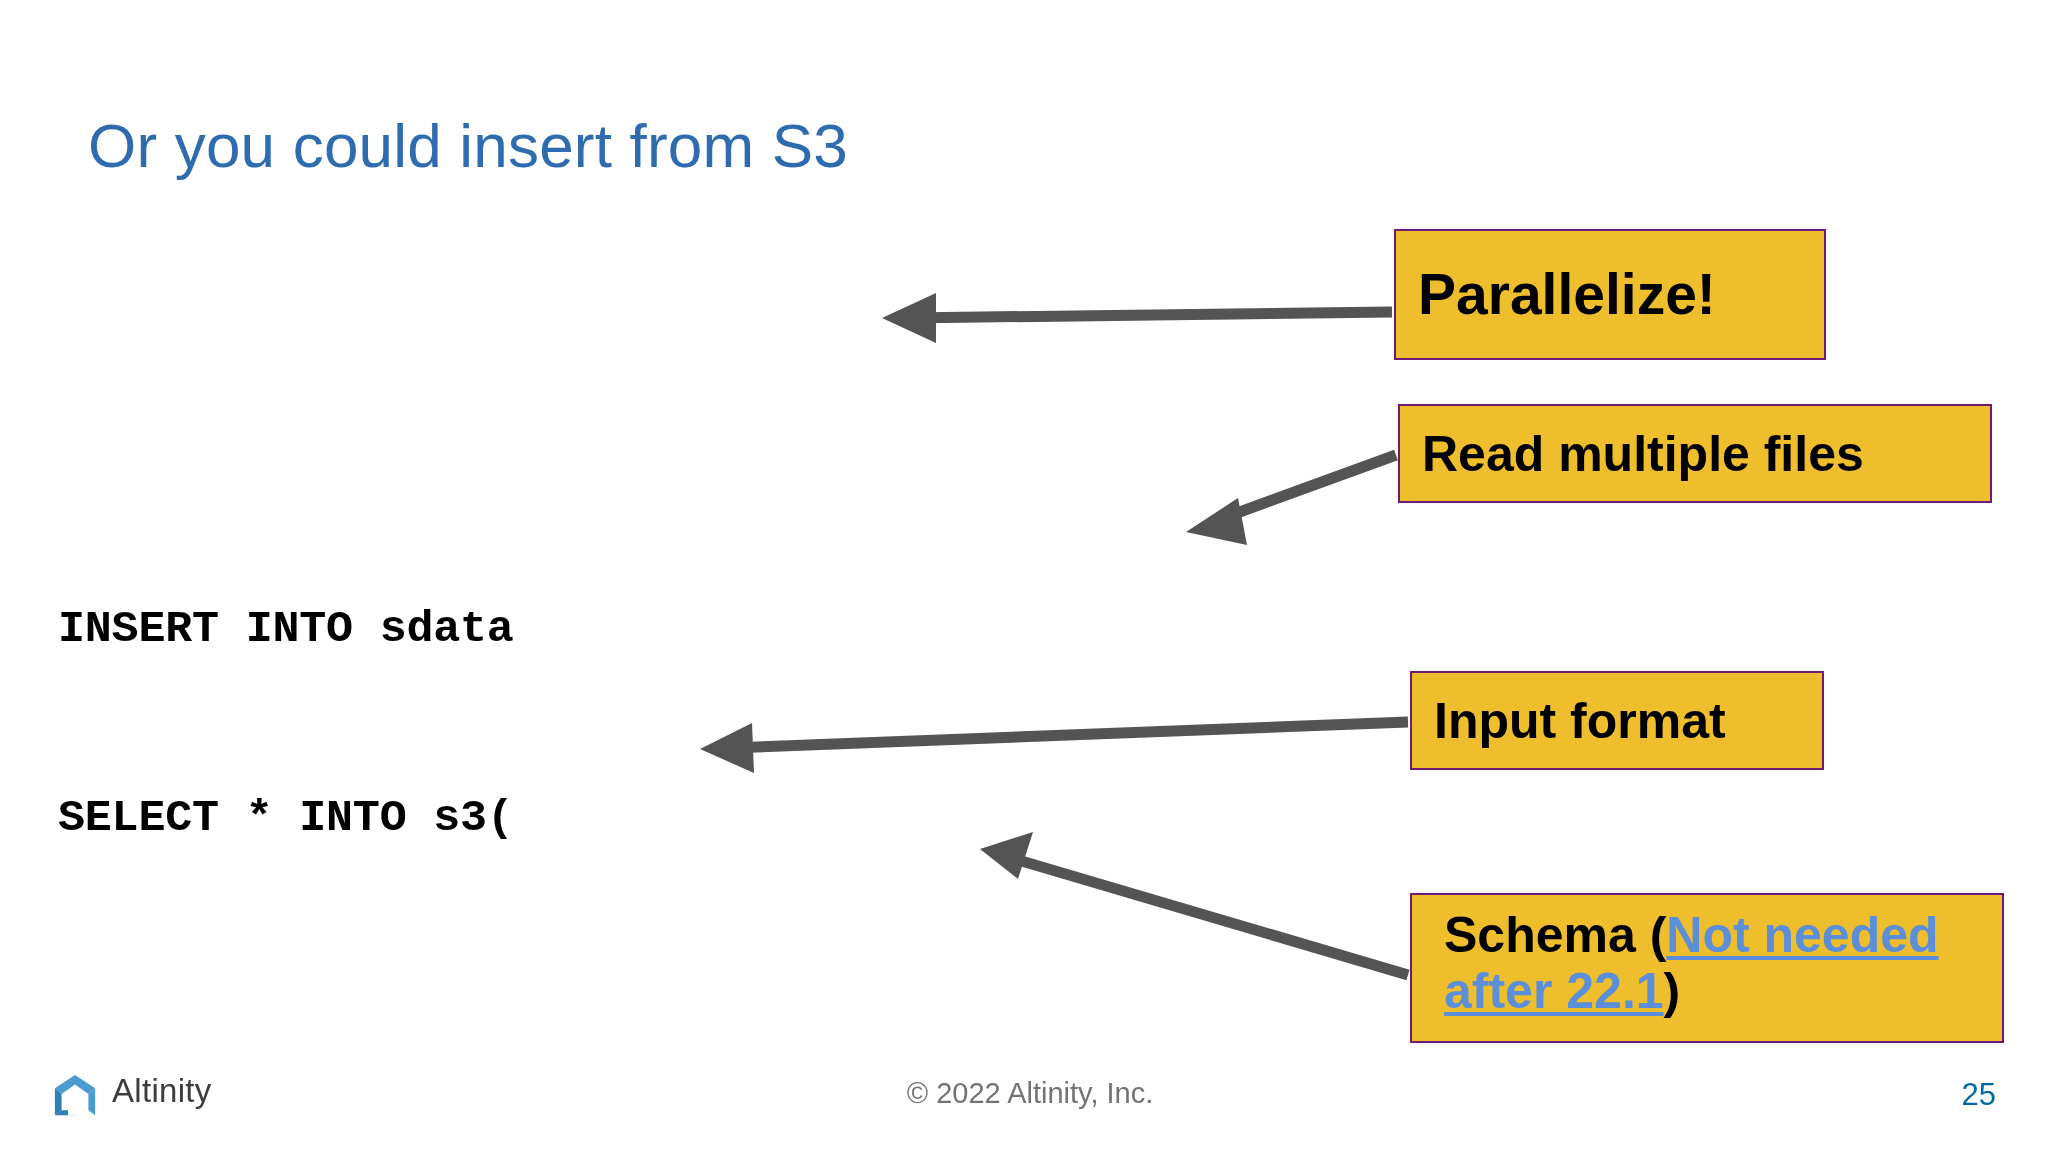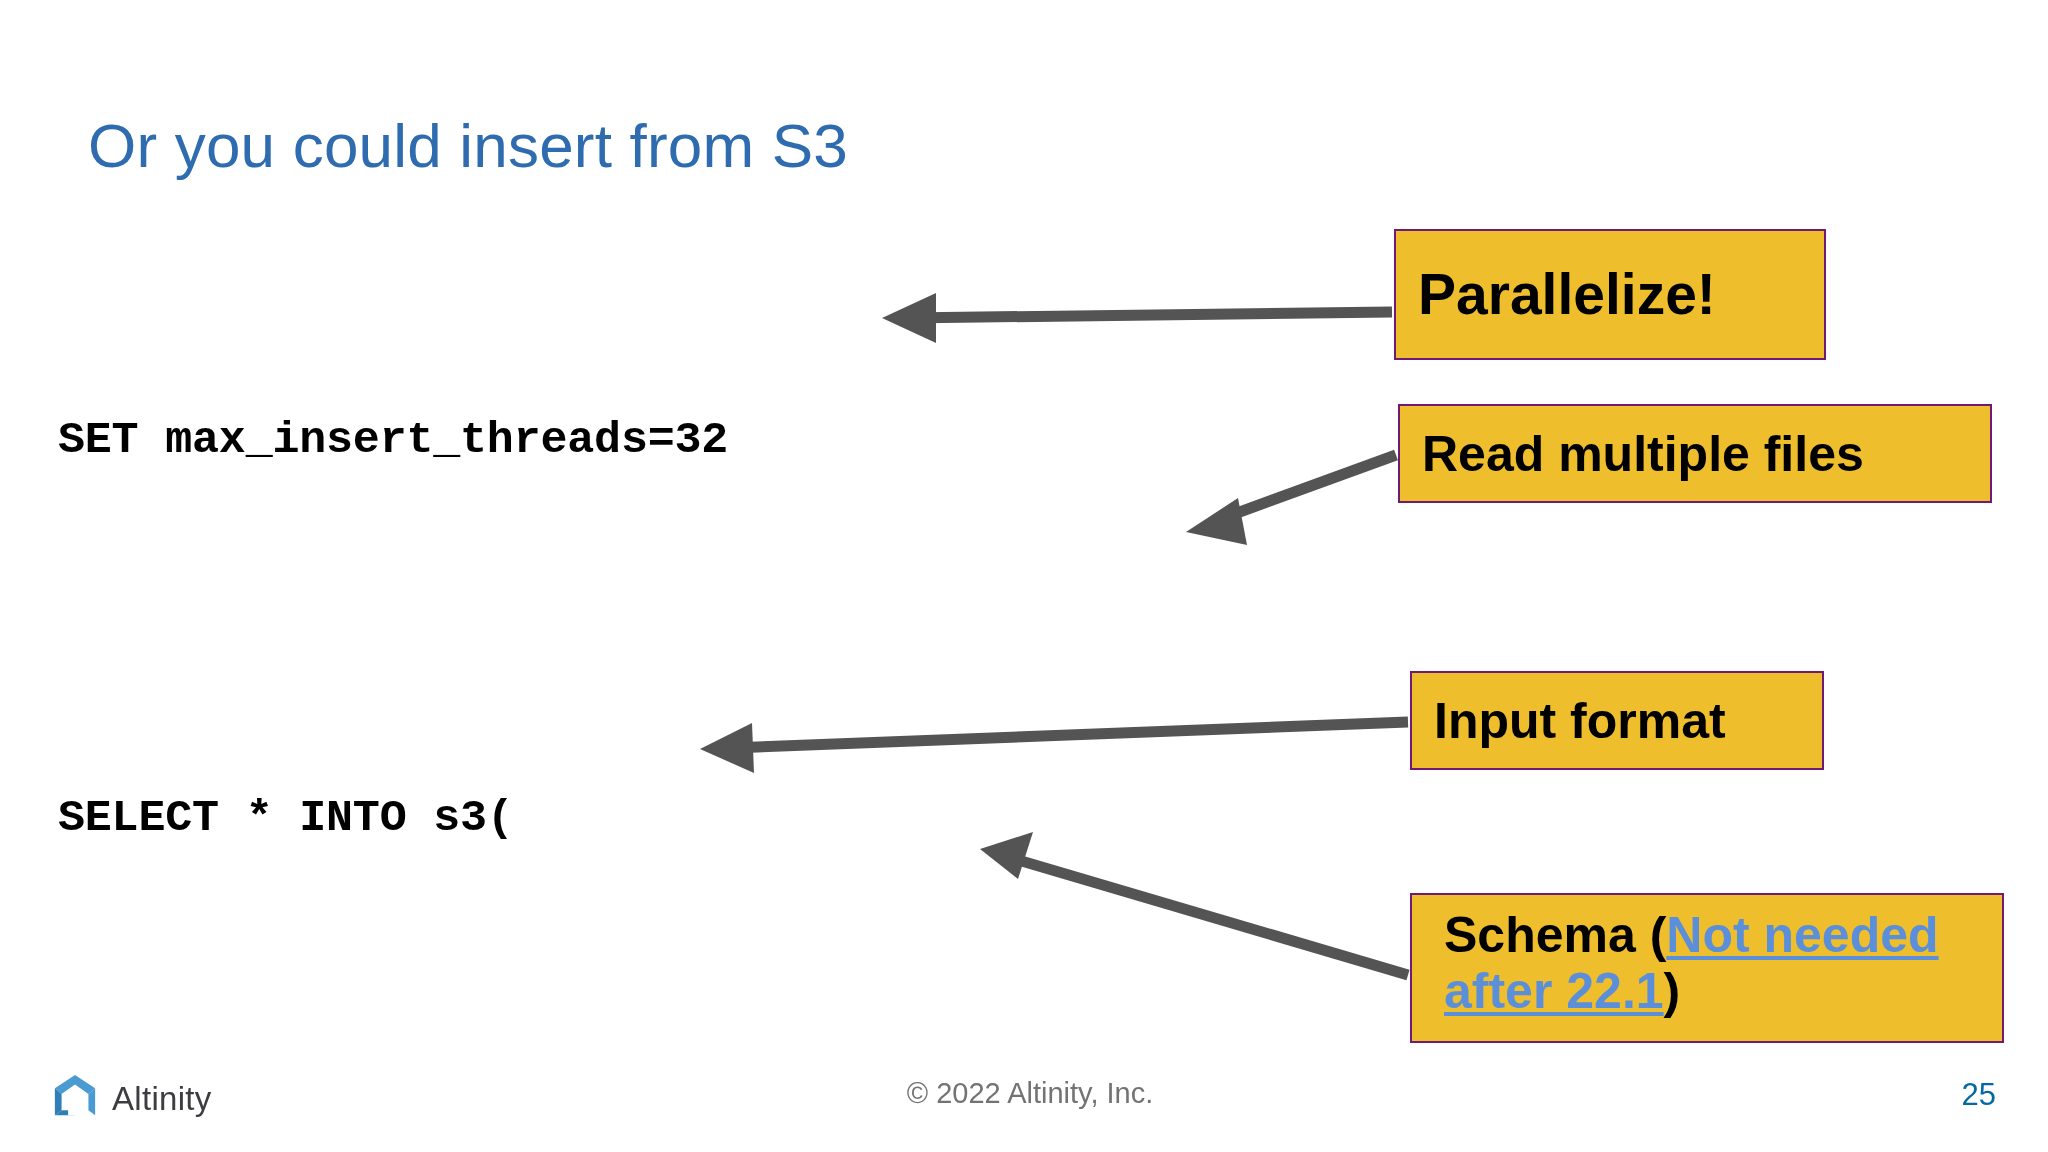--- a/index.html
+++ b/index.html
@@ -95,21 +95,21 @@
     width: 2048px; height: 1152px;
     pointer-events: none;
   }
 
   
   #footer-logo {
     position: absolute;
     left: 52px;
     top: 1072px;
     display: flex;
-    align-items: flex-end;
+    align-items: flex-start;
     gap: 14px;
   }
   #footer-logo .logo-mark { width: 46px; height: 46px; display: block; }
   #footer-logo .logo-text {
     font-size: 33px;
     color: #3C3C41;
     font-weight: 400;
     letter-spacing: 0.3px;
   }
   #footer-copyright {
@@ -131,22 +131,22 @@
   }
 </style>
 </head>
 <body>
 
 <div id="slide">
 
   <div id="slide-title">Or you could insert from S3</div>
 
   <div id="code-block">
-    <div class="code-line">SET max_insert_threads=32</div>
     <div class="blank-line"></div>
+    <div class="code-line">INSERT INTO sdata</div>
     <div class="code-line">SELECT * INTO s3(</div>
     
     
     
     
     
   </div>
 
   <svg id="arrows" viewBox="0 0 2048 1152" width="2048" height="1152">
 

